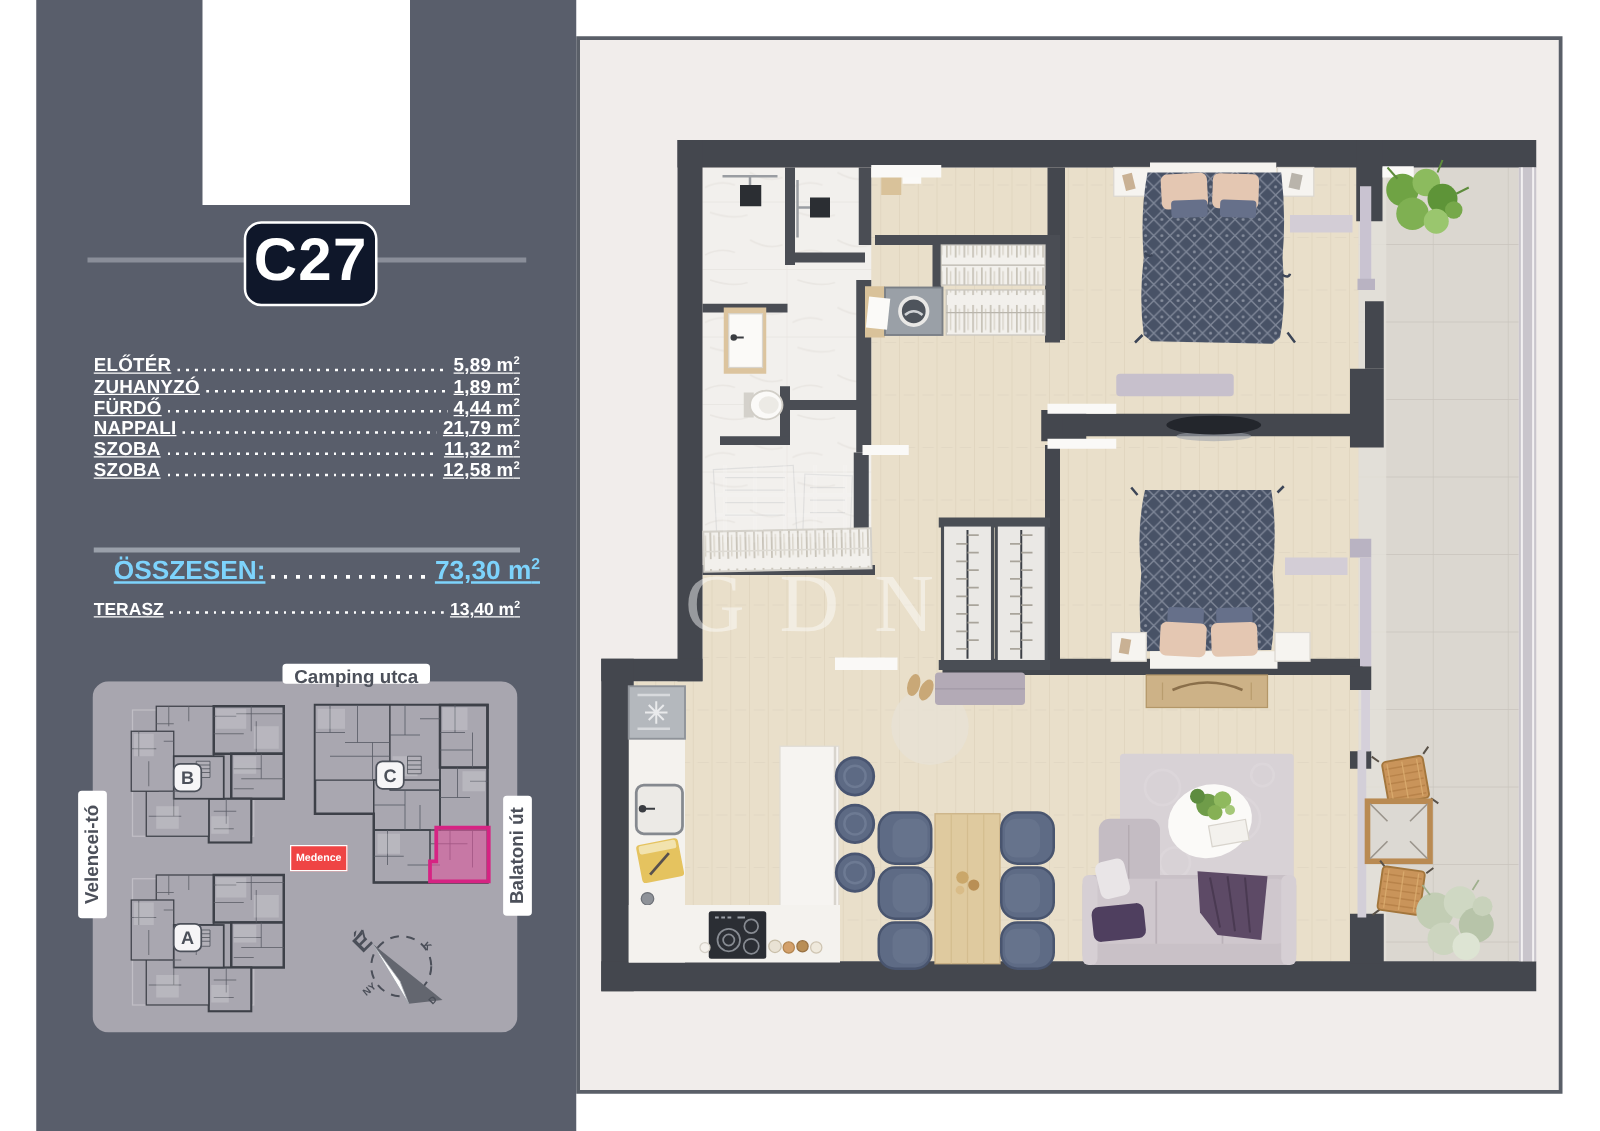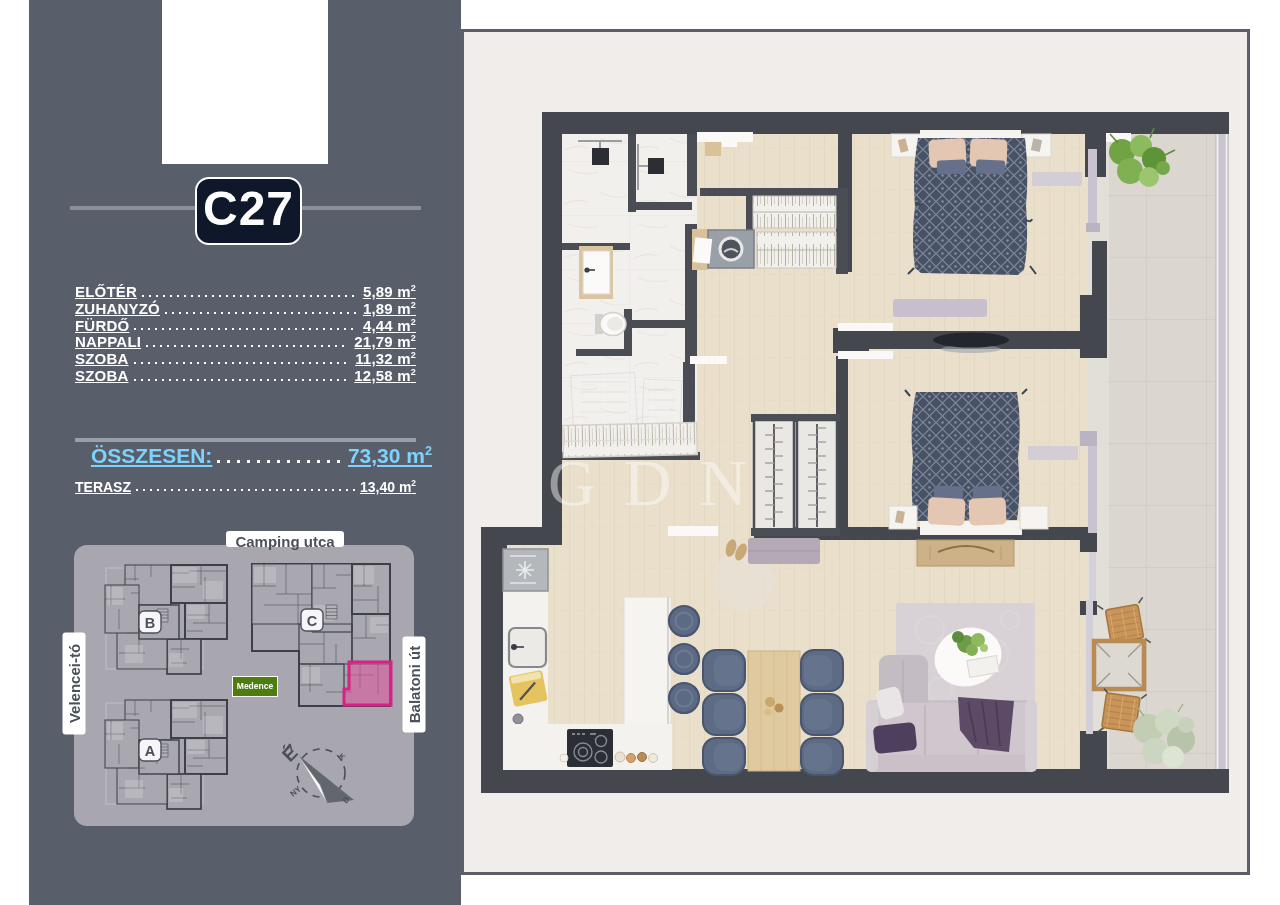--- a/index.html
+++ b/index.html
@@ -20,21 +20,21 @@
   #sep{left:46px;top:438px;width:341px;height:3.5px;background:#9aa0aa;}
   #total{left:62px;top:444px;width:341px;color:#7dd3fc;font-weight:bold;font-size:21px;}
   #total .dots{height:14px;background-image:repeating-linear-gradient(90deg,#ffffff 0 3px,transparent 3px 10px);background-size:100% 3px;}
   #terasz{left:46px;top:478px;width:341px;color:#fff;font-weight:bold;font-size:14px;}
   .lbl{background:#ffffff;color:#4c505a;font-weight:bold;text-align:center;z-index:5;}
   #camping{left:158px;top:531px;width:118px;height:16px;font-size:15px;line-height:22px;border-radius:3px;margin-left:39px;}
   #velencei{left:-6px;top:672px;width:102px;height:23px;font-size:15px;line-height:23px;border-radius:3px;
             transform:rotate(-90deg);}
   #balatoni{left:337px;top:673px;width:96px;height:23px;font-size:15px;line-height:23px;border-radius:3px;
             transform:rotate(-90deg);}
-  #medence{left:203px;top:676px;width:44px;height:19px;background:#4d7c0f;color:#fff;border:1.5px solid #ffffff;
+  #medence{left:203px;top:676px;width:44px;height:19px;background:#ef4444;color:#fff;border:1.5px solid #ffffff;
            font-size:8.5px;line-height:18px;font-weight:bold;z-index:5;}
   sup{font-size:60%;}
 </style>
 </head>
 <body>
 <div id="page">
 
   <svg id="plan" class="abs" style="left:0;top:0;z-index:1" width="1280" height="905" viewBox="0 0 1280 905">
   <defs>
     <pattern id="wood" width="15" height="84" patternUnits="userSpaceOnUse">

